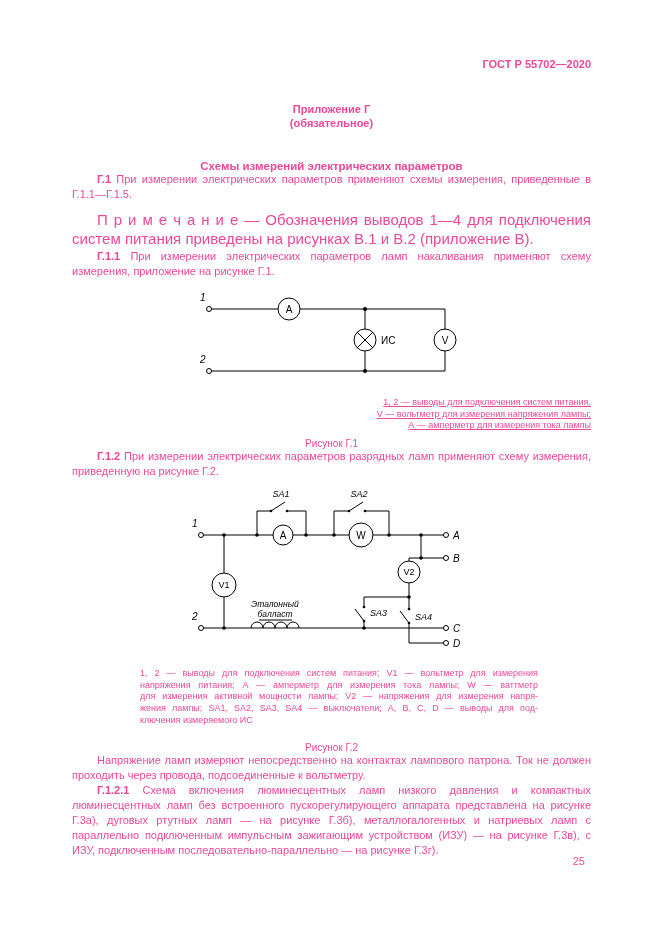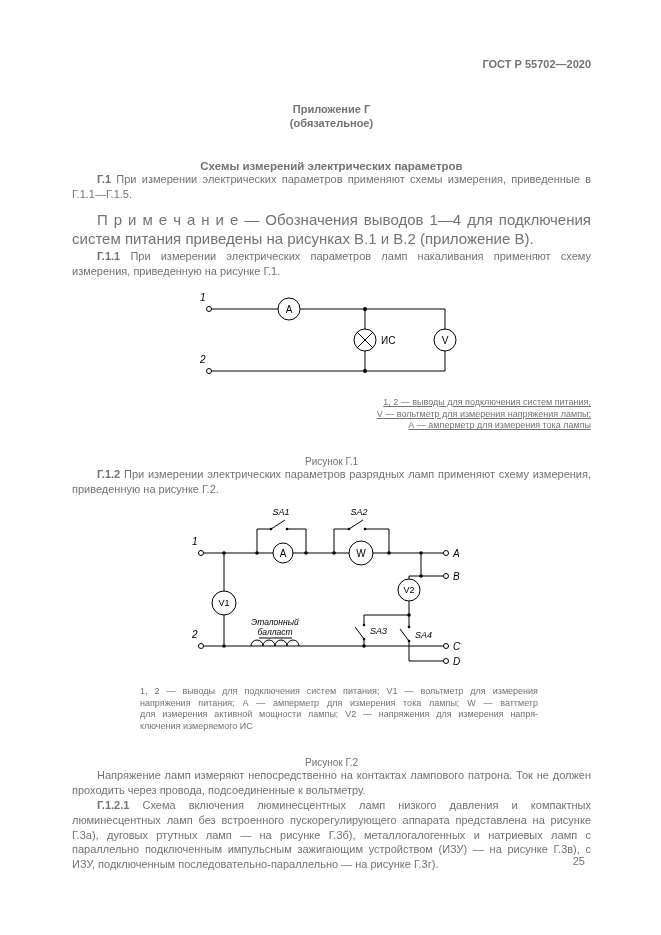--- a/index.html
+++ b/index.html
@@ -1,17 +1,17 @@
 <!DOCTYPE html>
 <html><head>
 <meta charset="utf-8">
 <style>
   html,body { margin:0; padding:0; background:#888; }
   .page {
-    width:661px; height:935px; background:#ffffff; color:#737373;
+    width:661px; height:935px; background:#ffffff; color:#ec4899;
     font-family:"Liberation Sans", sans-serif;
     position:relative; margin:0 auto; box-sizing:border-box;
     padding:58px 70px 0 72px; overflow:hidden;
   }
   .doc-header { text-align:right; font-weight:bold; font-size:11px; }
   .appendix { text-align:center; font-weight:bold; font-size:11px; line-height:1.3; margin-top:32px; }
   .section-title { text-align:center; font-weight:bold; font-size:11.5px; margin:29px 0 0 0; }
   p.body { font-size:11px; line-height:1.36; text-align:justify; text-indent:25px; margin:0; }
   .b { font-weight:bold; }
   .note { font-size:15px; line-height:1.32; text-align:justify; text-indent:25px; margin:8px 0 0 0; }
@@ -19,21 +19,21 @@
   .mt-p2 { margin-top:9px; }
   .mt-p3 { margin-top:17px; }
   .mt-p4 { margin-top:15px; }
   .mt-p5 { margin-top:2px; }
   .fig-wrap { text-align:center; margin-top:8px; }
   .fig2-wrap { text-align:center; margin-top:6px; }
   .fig-caption1 { margin-top:6px; font-size:9px; line-height:1.3; text-align:right;text-decoration:underline; }
   .fig-caption2 { margin:4px 0 16px 68px; width:398px; font-size:9px; line-height:1.3; }
   .fig-caption2 .cap-line { text-align:justify; text-align-last:justify; }
   .fig-caption2 .cap-line:last-child { text-align-last:left; }
-  .fig-title { text-align:center; font-size:10px; margin-top:24px; }
+  .fig-title { text-align:center; font-size:10px; margin-top:6px; }
   .page-number { position:absolute; right:76px; bottom:68px; font-size:11px; }
   svg { overflow:visible; }
   svg line, svg path { stroke:#000; stroke-width:1; fill:none; }
   svg text { font-family:"Liberation Sans", sans-serif; font-size:10px; fill:#000; stroke:none; }
   svg text.small { font-size:9px; }
   svg text.it { font-style:italic; }
   svg text.tiny { font-size:8.5px; font-style:italic; }
 </style>
 </head>
 <body>
@@ -46,21 +46,21 @@
     <div>Приложение Г</div>
     <div>(обязательное)</div>
   </div>
 
   <div class="section-title">Схемы измерений электрических параметров</div>
 
   <p class="body mt-p1"><span class="b">Г.1</span> <span>При измерении электрических параметров применяют схемы измерения, приведенные в Г.1.1—Г.1.5.</span></p>
 
   <p class="note">П р и м е ч а н и е — Обозначения выводов 1—4 для подключения систем питания приведены на рисунках В.1 и В.2 (приложение В).</p>
 
-  <p class="body mt-p2"><span class="b">Г.1.1</span> <span>При измерении электрических параметров ламп накаливания применяют схему измерения, приведенную на рисунке Г.1.</span></p>
+  <p class="body mt-p2"><span class="b">Г.1.1</span> <span>При измерении электрических параметров ламп накаливания применяют схему измерения, приложение на рисунке Г.1.</span></p>
 
   <div class="fig-wrap">
     <svg width="270" height="100" viewBox="0 0 270 100">
       <g>
         <line x1="12" y1="22" x2="248" y2="22"></line>
         <line x1="12" y1="84" x2="248" y2="84"></line>
         <line x1="168" y1="22" x2="168" y2="84"></line>
         <line x1="248" y1="22" x2="248" y2="84"></line>
       </g>
       <circle cx="168" cy="22" r="2" fill="#000"></circle>
@@ -182,20 +182,21 @@
       <text class="it" x="264" y="162">D</text>
       <text class="tiny" x="86" y="122" text-anchor="middle">Эталонный</text>
       <text class="tiny" x="86" y="132" text-anchor="middle">балласт</text>
     </svg>
   </div>
 
   <div class="fig-caption2">
     <div class="cap-line">1, 2 — выводы для подключения систем питания; V1 — вольтметр для измерения</div>
     <div class="cap-line">напряжения питания; А — амперметр для измерения тока лампы; W — ваттметр</div>
     <div class="cap-line">для измерения активной мощности лампы; V2 — напряжения для измерения напря-</div>
+    <div class="cap-line">жения лампы; SA1, SA2, SA3, SA4 — выключатели; А, В, С, D — выводы для под-</div>
     <div class="cap-line">ключения измеряемого ИС</div>
   </div>
 
   <div class="fig-title">Рисунок Г.2</div>
 
   <p class="body mt-p4">Напряжение ламп измеряют непосредственно на контактах лампового патрона. Ток не должен проходить через провода, подсоединенные к вольтметру.</p>
 
   <p class="body mt-p5"><span class="b">Г.1.2.1</span> <span>Схема включения люминесцентных ламп низкого давления и компактных люминесцентных ламп без встроенного пускорегулирующего аппарата представлена на рисунке Г.3а), дуговых ртутных ламп — на рисунке Г.3б), металлогалогенных и натриевых ламп с параллельно подключенным импульсным зажигающим устройством (ИЗУ) — на рисунке Г.3в), с ИЗУ, подключенным последовательно-параллельно — на рисунке Г.3г).</span></p>
 
   <div class="page-number">25</div>

